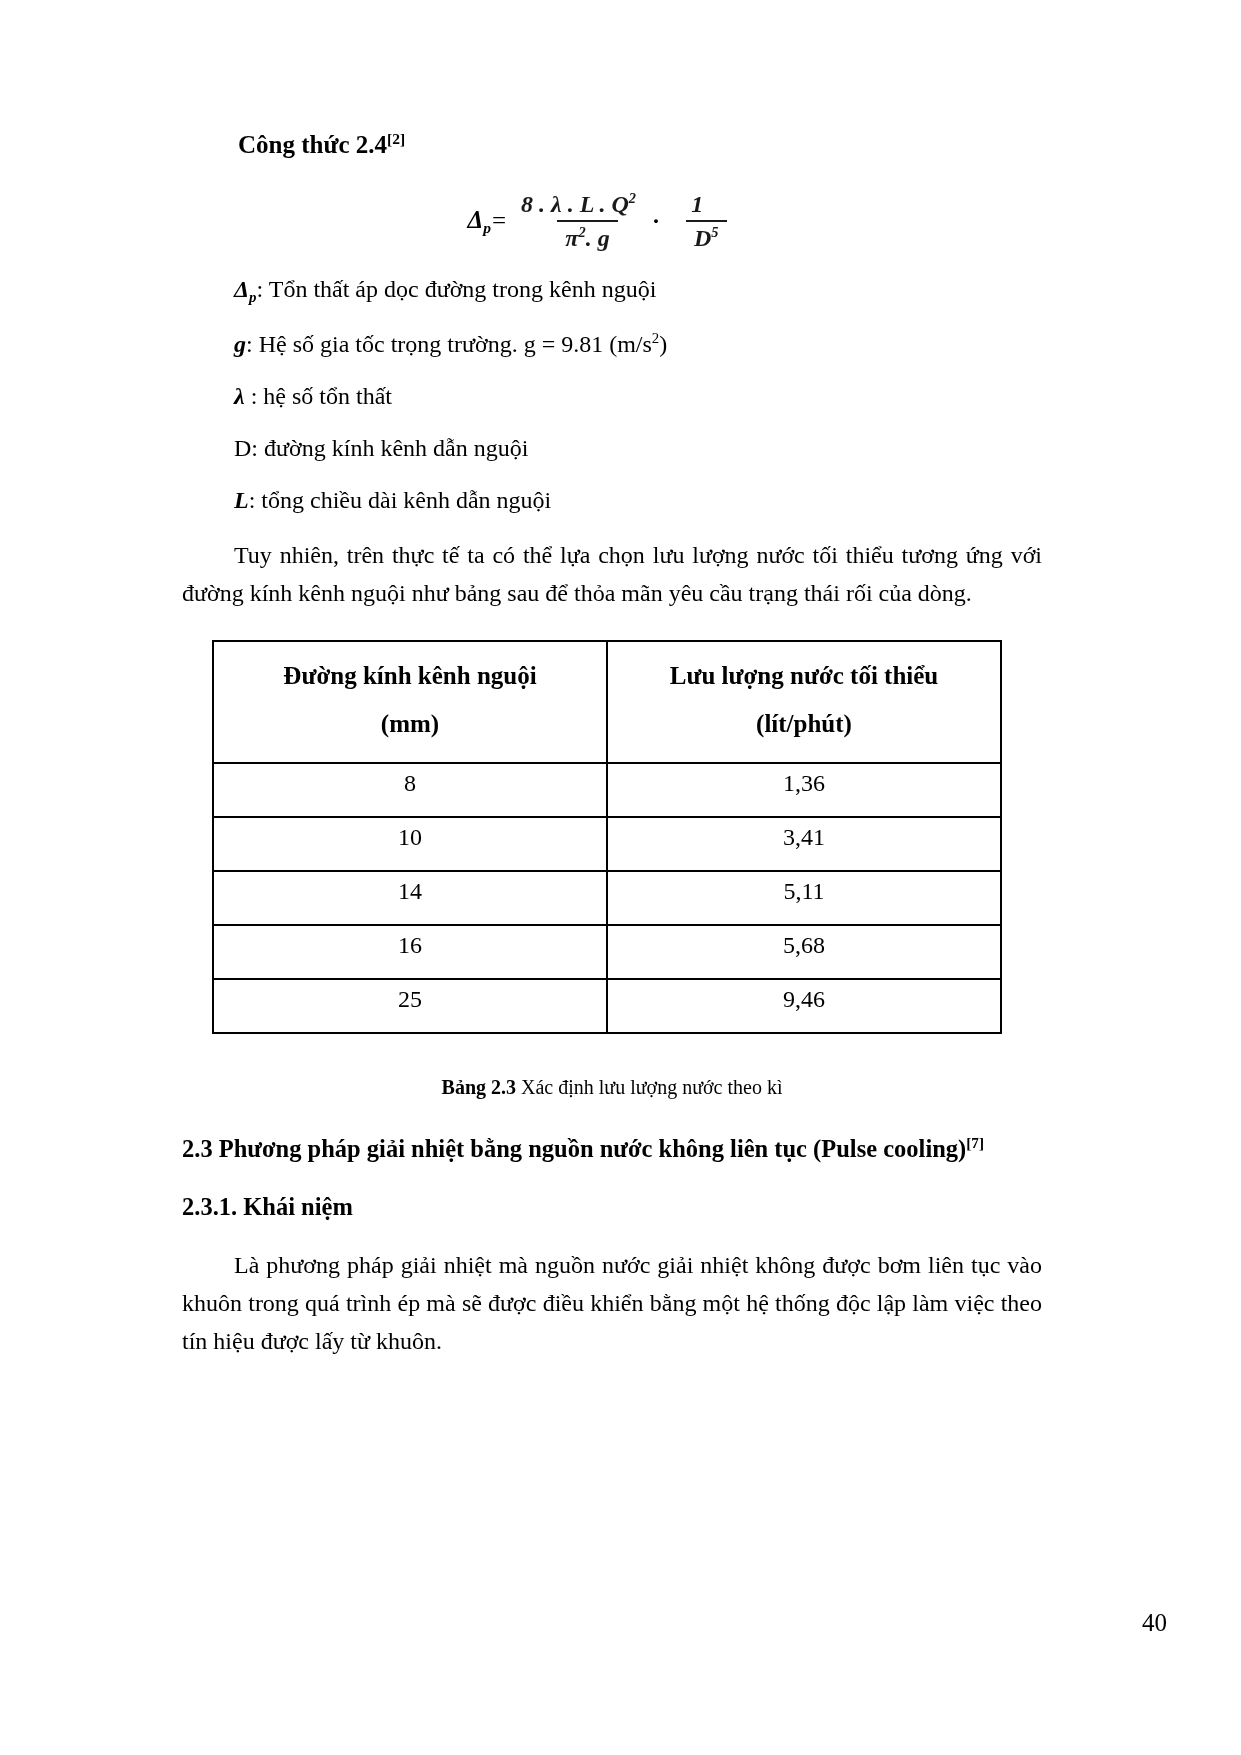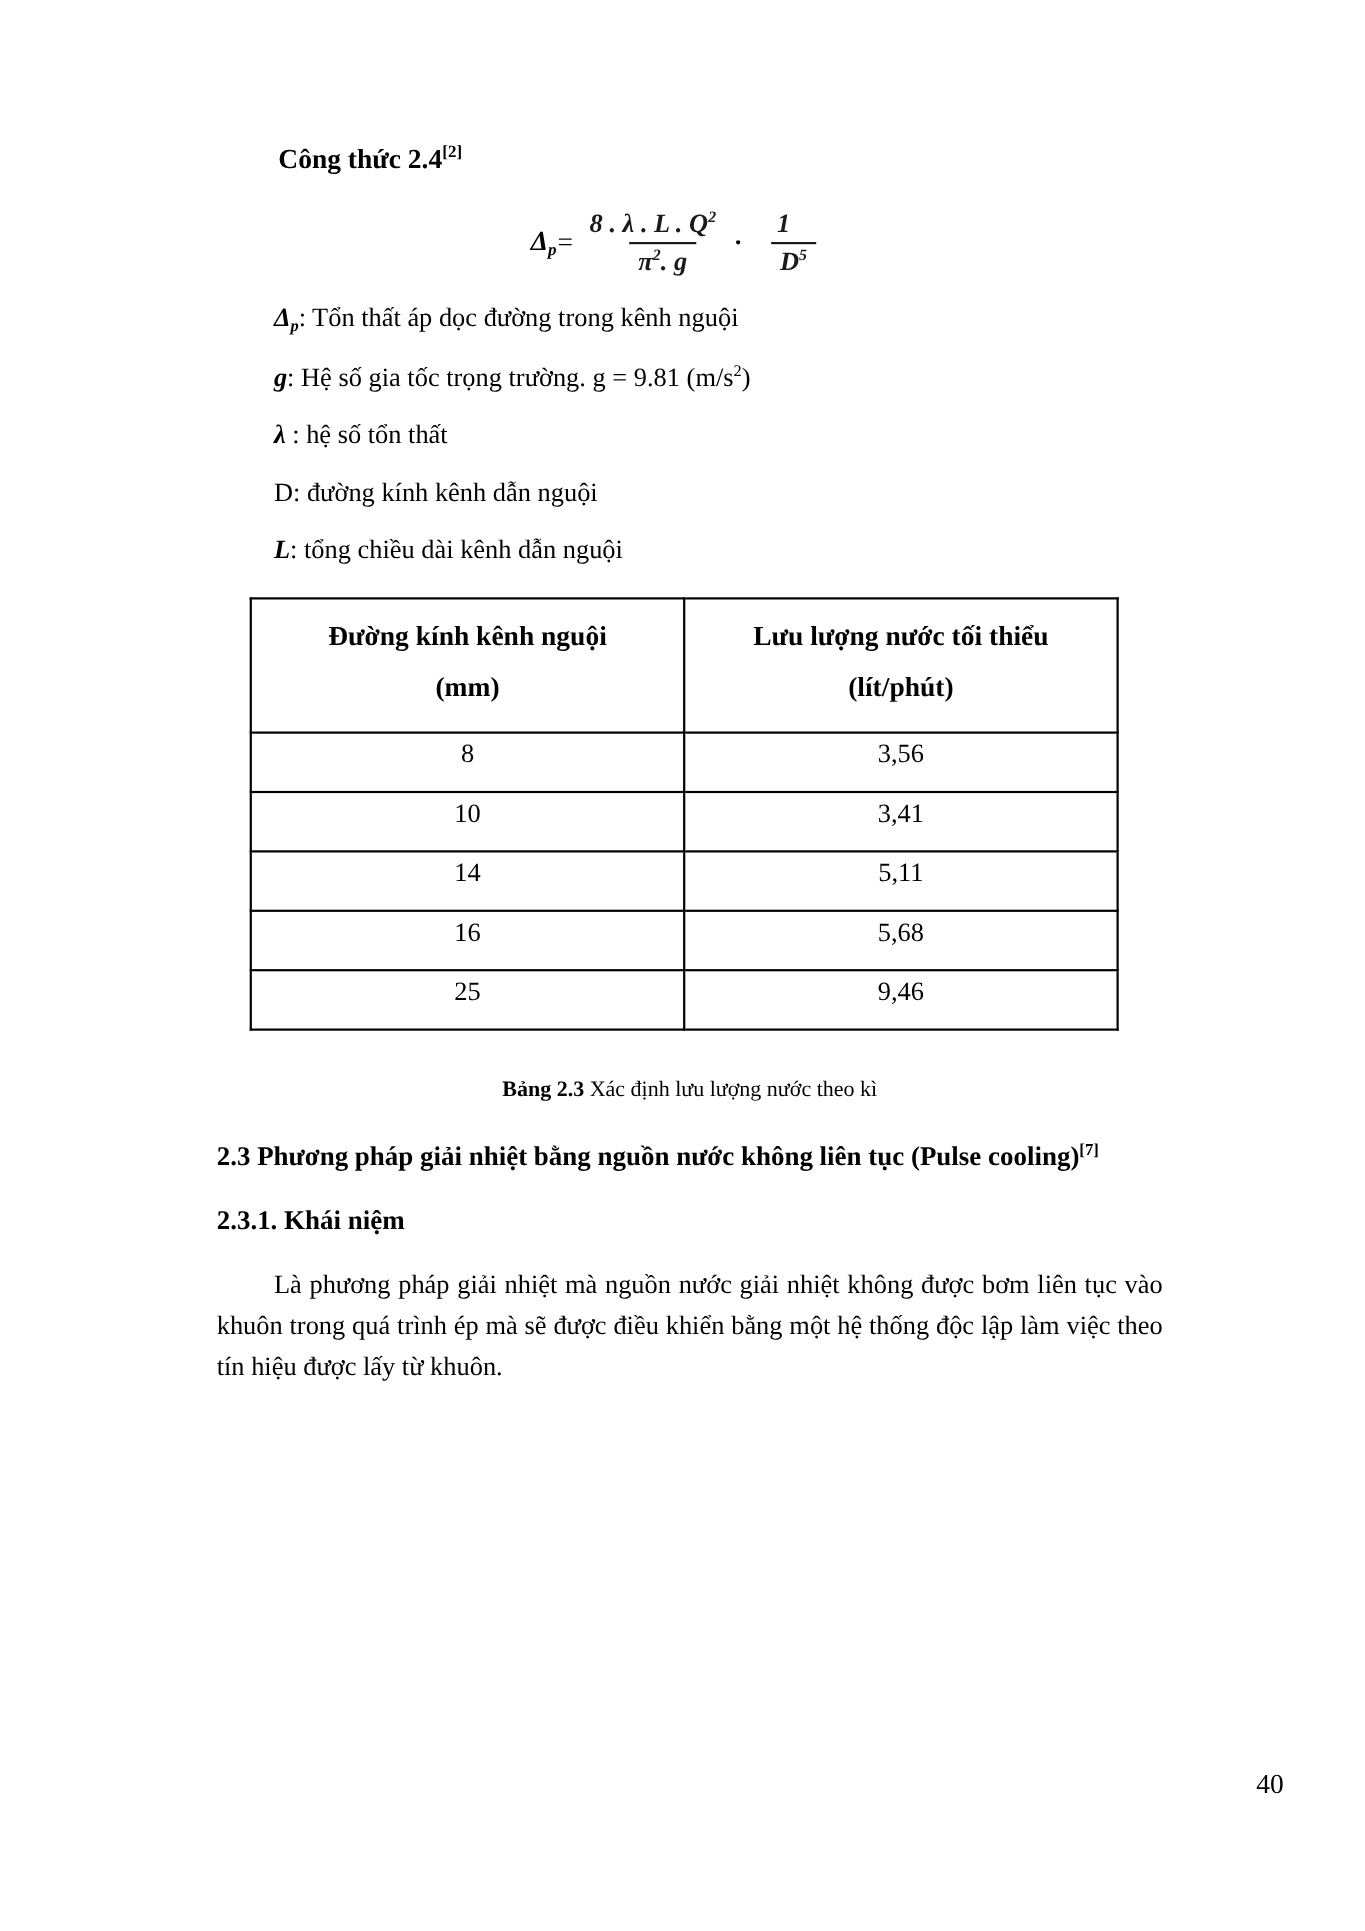--- a/index.html
+++ b/index.html
@@ -13,21 +13,21 @@
   }
   .page {
     position: relative;
     width: 1241px;
     height: 1755px;
     background: #ffffff;
     overflow: hidden;
   }
   .content {
     position: absolute;
-    left: 197px;
+    left: 182px;
     top: 130px;
     width: 860px;
   }
 
   
   .heading-bold {
     font-weight: bold;
     font-size: 25px;
     margin: 0 0 0 56px;
     line-height: 1.2;
@@ -233,39 +233,40 @@
     </div>
 
     <div class="def-line">
       <span class="sym sym-plain">D</span><span>: đường kính kênh dẫn nguội</span>
     </div>
 
     <div class="def-line">
       <span class="sym">L</span><span>: tổng chiều dài kênh dẫn nguội</span>
     </div>
 
+    <p class="para">Tuy nhiên, trên thực tế ta có thể lựa chọn lưu lượng nước tối thiểu tương ứng với đường kính kênh nguội như bảng sau để thỏa mãn yêu cầu trạng thái rối của dòng.</p>
 
     <div class="table-wrap">
       <table class="data-table">
         <thead>
           <tr>
             <th>
               <div>Đường kính kênh nguội</div>
               <div>(mm)</div>
             </th>
             <th>
               <div>Lưu lượng nước tối thiểu</div>
               <div>(lít/phút)</div>
             </th>
           </tr>
         </thead>
         <tbody>
           <tr>
             <td>8</td>
-            <td>3,56</td>
+            <td>1,36</td>
           </tr>
           <tr>
             <td>10</td>
             <td>3,41</td>
           </tr>
           <tr>
             <td>14</td>
             <td>5,11</td>
           </tr>
           <tr>

